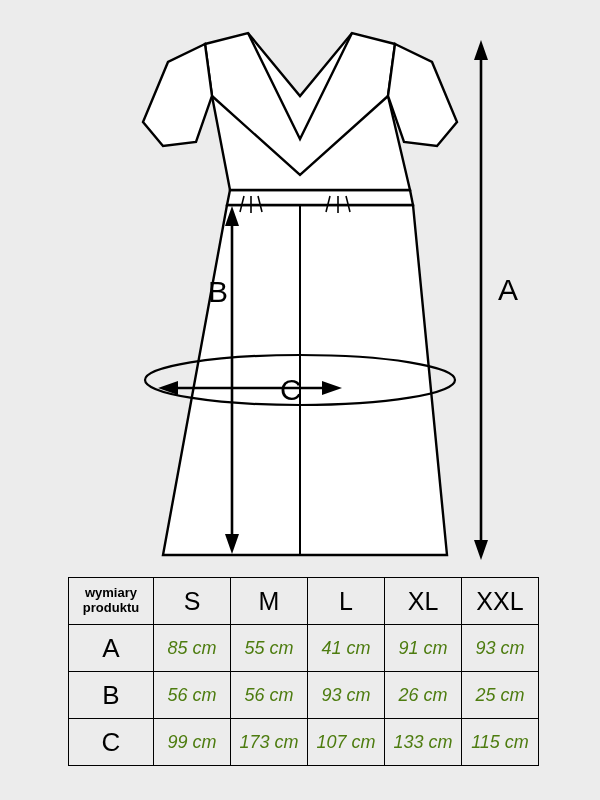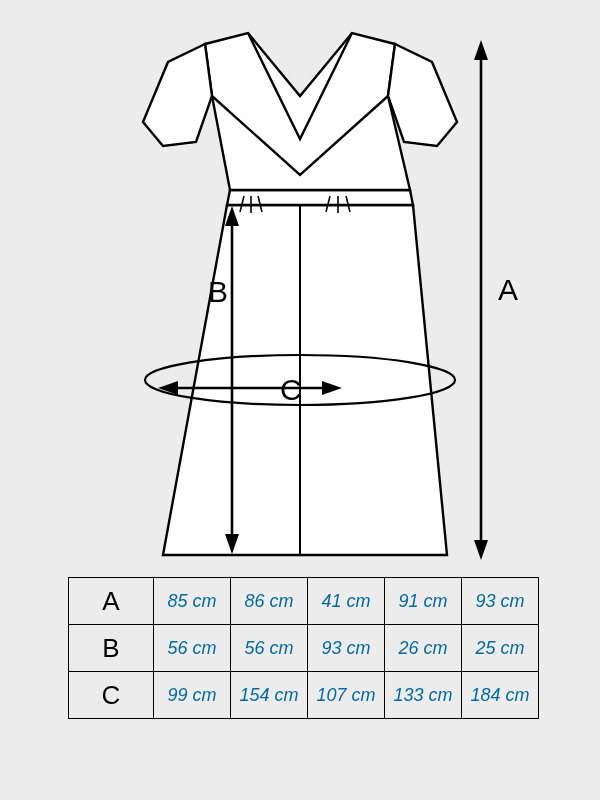--- a/index.html
+++ b/index.html
@@ -56,21 +56,21 @@
     color: #000;
     font-weight: normal;
   }
   .row-label {
     font-size: 26px;
     color: #000;
   }
   .cell-val {
     font-size: 18px;
     font-style: italic;
-    color: #0369a1;
+    color: #4d7c0f;
   }
 </style>
 </head>
 <body>
 
 <div id="page">
 
   <svg id="diagram" viewBox="0 0 600 800">
 
     <rect x="0" y="0" width="600" height="800" fill="#ececec"></rect>
@@ -132,39 +132,50 @@
       <line x1="170" y1="388" x2="330" y2="388" stroke="#000000" stroke-width="2.4"></line>
       <polygon points="158,388 178,381 178,395" fill="#000000"></polygon>
       <polygon points="342,388 322,381 322,395" fill="#000000"></polygon>
     </g>
     <text x="280" y="400" font-family="Liberation Sans, sans-serif" font-size="30" fill="#000000">C</text>
   </svg>
 
   <table class="size-table">
     <tbody>
       <tr>
+        <td class="col-label hdr-corner">
+          <div>wymiary</div>
+          <div>produktu</div>
+        </td>
+        <td class="col-size hdr-size">S</td>
+        <td class="col-size hdr-size">M</td>
+        <td class="col-size hdr-size">L</td>
+        <td class="col-size hdr-size">XL</td>
+        <td class="col-size hdr-size">XXL</td>
+      </tr>
+      <tr>
         <td class="col-label row-label">A</td>
         <td class="col-size cell-val">85 cm</td>
-        <td class="col-size cell-val">86 cm</td>
+        <td class="col-size cell-val">55 cm</td>
         <td class="col-size cell-val">41 cm</td>
         <td class="col-size cell-val">91 cm</td>
         <td class="col-size cell-val">93 cm</td>
       </tr>
       <tr>
         <td class="col-label row-label">B</td>
         <td class="col-size cell-val">56 cm</td>
         <td class="col-size cell-val">56 cm</td>
         <td class="col-size cell-val">93 cm</td>
         <td class="col-size cell-val">26 cm</td>
         <td class="col-size cell-val">25 cm</td>
       </tr>
       <tr>
         <td class="col-label row-label">C</td>
         <td class="col-size cell-val">99 cm</td>
-        <td class="col-size cell-val">154 cm</td>
+        <td class="col-size cell-val">173 cm</td>
         <td class="col-size cell-val">107 cm</td>
         <td class="col-size cell-val">133 cm</td>
-        <td class="col-size cell-val">184 cm</td>
+        <td class="col-size cell-val">115 cm</td>
       </tr>
     </tbody>
   </table>
 
 </div>
 
 </body></html>

